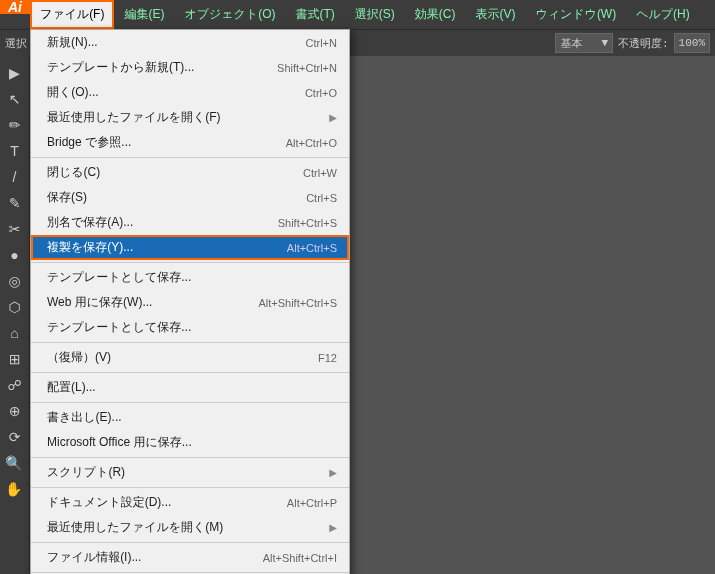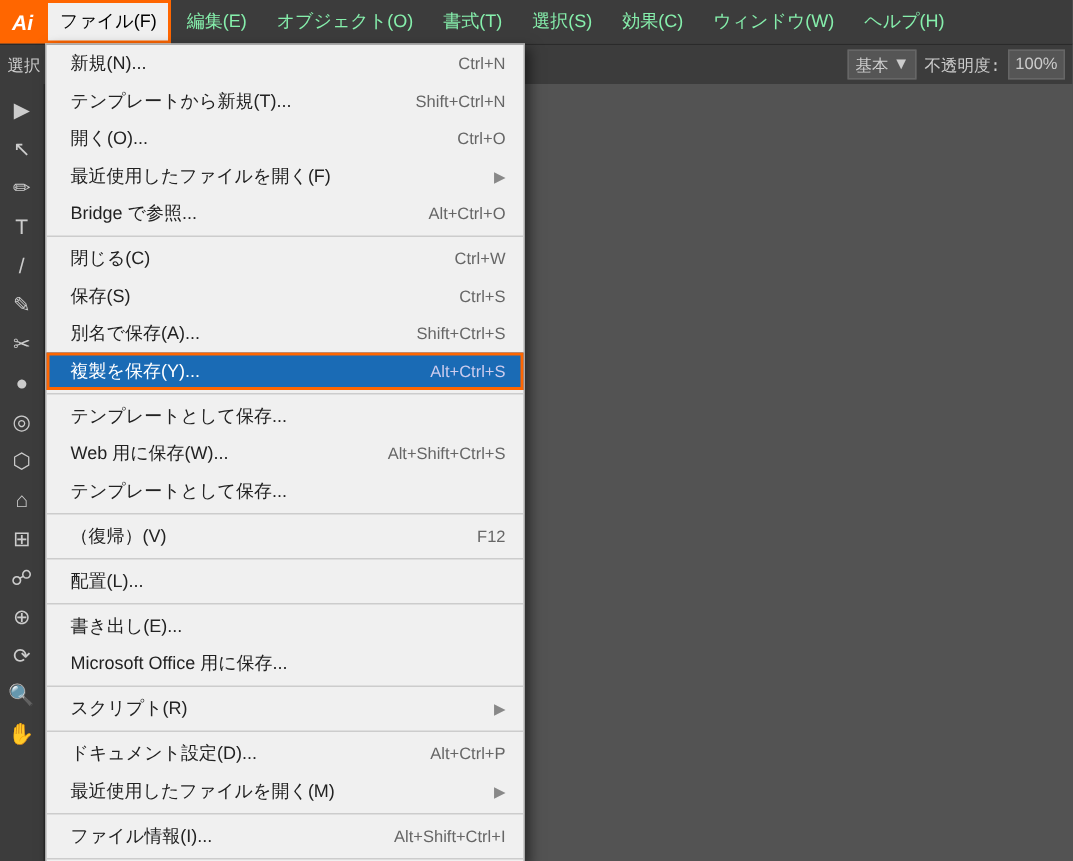--- a/index.html
+++ b/index.html
@@ -18,21 +18,21 @@
       display: flex;
       align-items: stretch;
       height: 29px;
       background: #3c3c3c;
       position: relative;
       z-index: 100;
     }
 
     .ai-logo {
       width: 30px;
-      height: 29px;
+      height: 14px;
       background: #ff6600;
       display: flex;
       align-items: center;
       justify-content: center;
       font-weight: bold;
       font-size: 14px;
       color: #fff;
       font-style: italic;
     }
 
@@ -65,21 +65,22 @@
 
     .toolbar-dropdown {
       display: flex;
       align-items: center;
       background: #555;
       border: 1px solid #666;
       height: 20px;
       padding: 0 4px;
       color: #ccc;
       font-size: 11px;
-      gap: 3px;
+      gap: 19px;
+      font-family: Liberation Mono, monospace;
     }
 
     
     .main-area {
       display: flex;
       height: calc(574px - 29px - 27px);
     }
 
     
     .left-toolbar {
@@ -182,20 +183,21 @@
 
 <div class="menu-bar">
   <div class="ai-logo">Ai</div>
 
 <div class="menu-item file-active">ファイル(F)</div>
     <div class="menu-item">編集(E)</div>
     <div class="menu-item">オブジェクト(O)</div>
     <div class="menu-item">書式(T)</div>
     <div class="menu-item">選択(S)</div>
     <div class="menu-item">効果(C)</div>
+    <div class="menu-item">表示(V)</div>
     <div class="menu-item">ウィンドウ(W)</div>
     <div class="menu-item">ヘルプ(H)</div>
   </div>
 
 <div class="toolbar-row">
   <span class="toolbar-label">選択</span>
   <div style="flex:1"></div>
   <div class="toolbar-dropdown">
     <span>基本</span>
     <span>▼</span>

